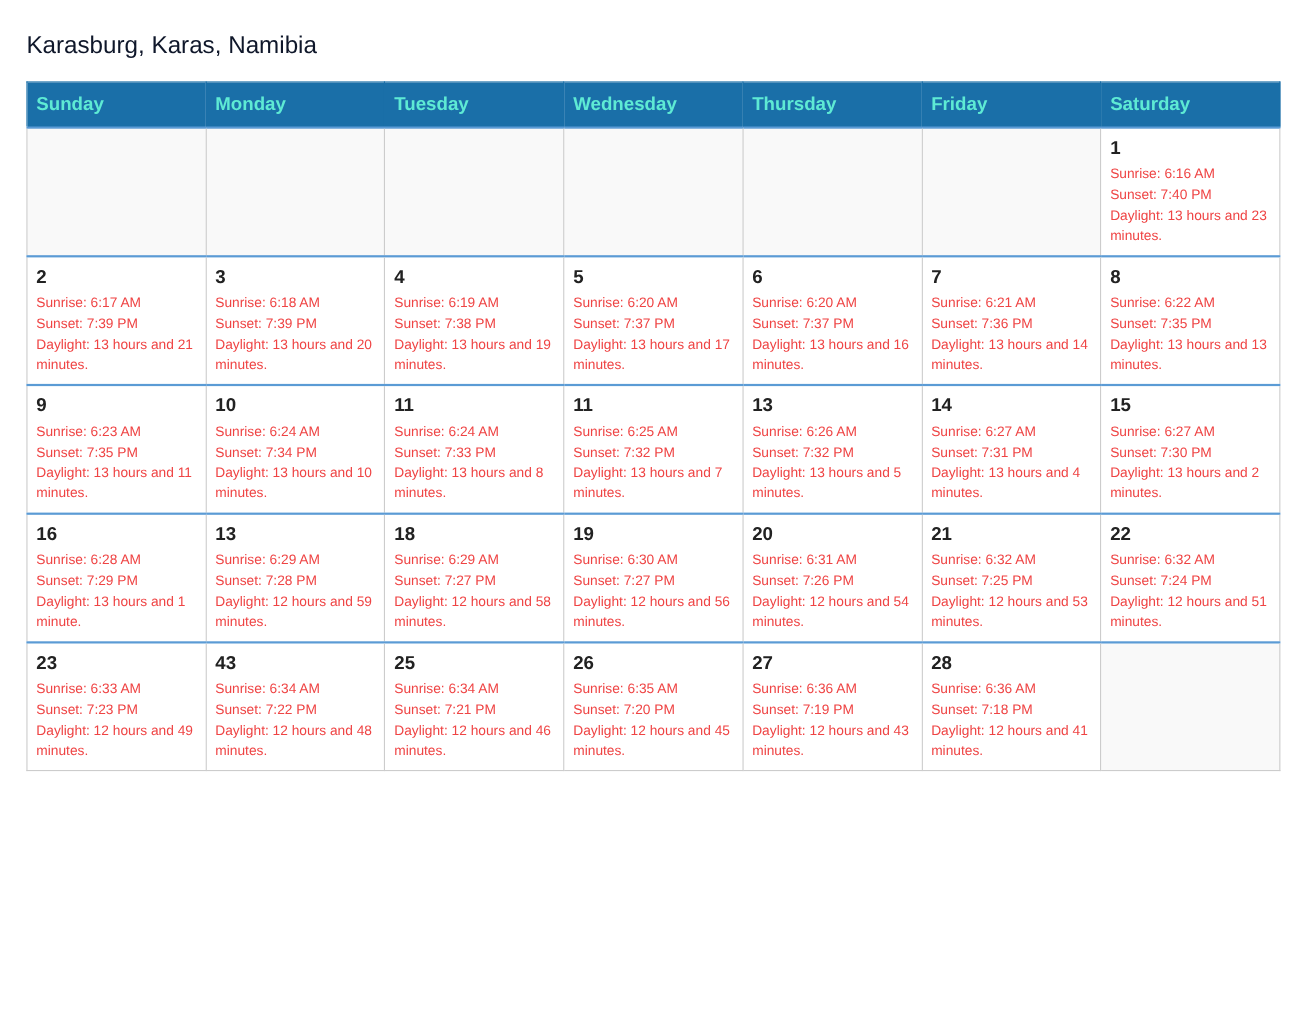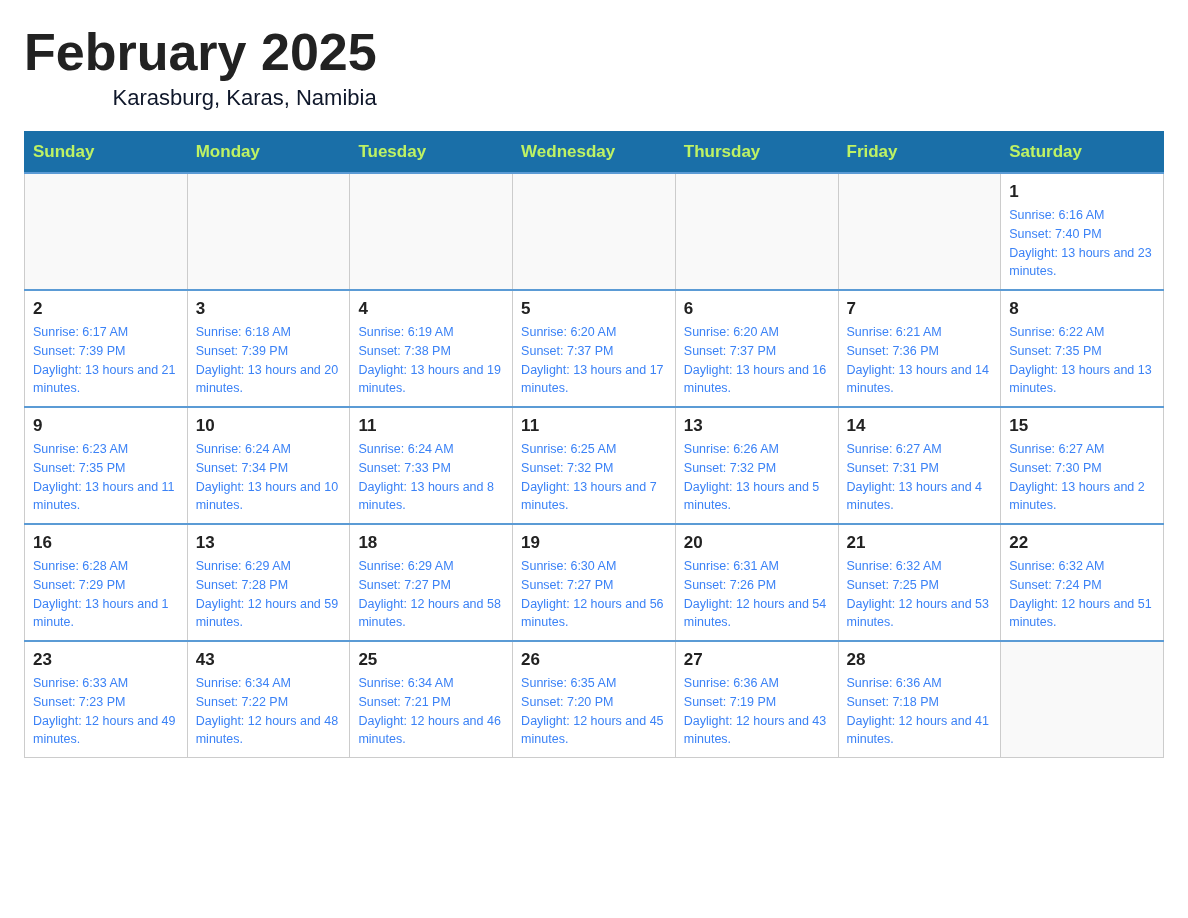--- a/index.html
+++ b/index.html
@@ -51,21 +51,21 @@
       font-size: 22px;
       color: #0f172a;
       margin-top: 4px;
     }
     .calendar {
       width: 100%;
       border-collapse: collapse;
     }
     .calendar th {
       background-color: #1a6fa8;
-      color: #bef264;
+      color: #5eead4;
       font-size: 17px;
       font-weight: bold;
       padding: 10px 8px;
       text-align: left;
       border: 1px solid #1a6fa8;
       margin-left: 32px;
     }
     .calendar td {
       vertical-align: top;
       border: 1px solid #ccc;
@@ -78,33 +78,32 @@
     }
     .day-number {
       font-size: 17px;
       font-weight: bold;
       color: #222;
       display: block;
       margin-bottom: 4px;
     }
     .day-info {
       font-size: 12.5px;
-      color: #3b82f6;
+      color: #ef4444;
       line-height: 1.5;
     }
     .empty-cell {
       background: #f9f9f9;
     }
   </style>
 </head>
 <body>
 
 <div class="header">
   <div class="title-area">
-    <div class="calendar-title">February 2025</div>
     <div class="calendar-subtitle">Karasburg, Karas, Namibia</div>
   </div>
 </div>
 
 <table class="calendar">
   <thead>
     <tr>
       <th>Sunday</th>
       <th>Monday</th>
       <th>Tuesday</th>

